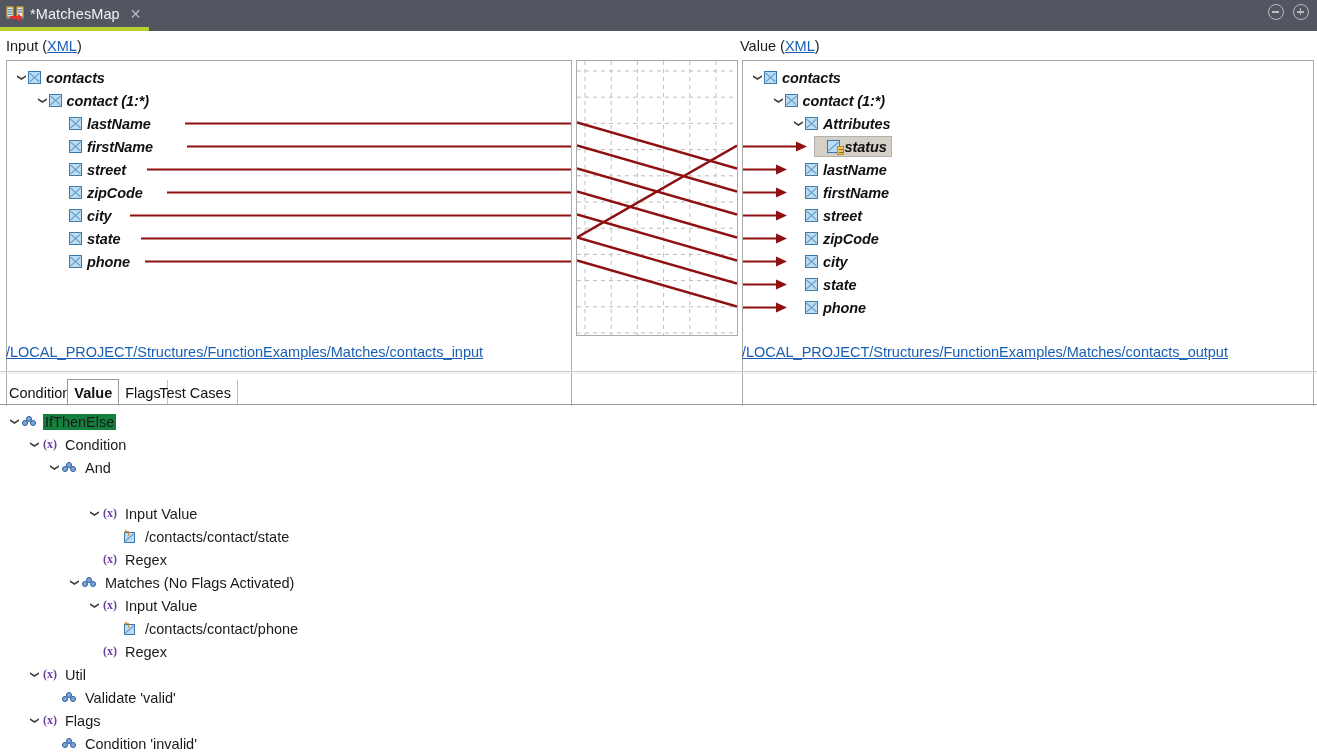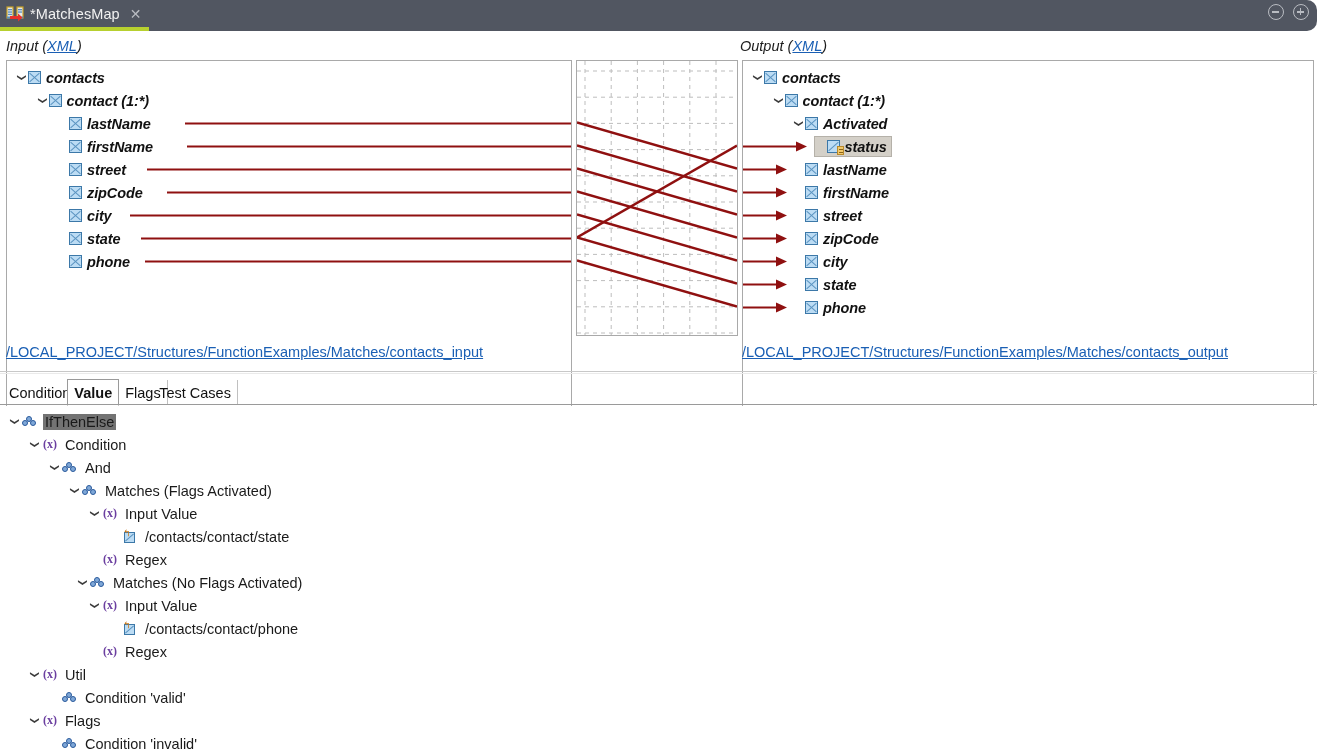--- a/index.html
+++ b/index.html
@@ -7,21 +7,20 @@
     margin: 0; padding: 0;
     width: 1317px; height: 752px;
     background: #ffffff;
     font-family: "Liberation Sans", sans-serif;
     overflow: hidden;
   }
   
   #titlebar {
     position: absolute; left: 0; top: 0; width: 1317px; height: 31px;
     background: #515661;
-    border-radius: 10px;
   }
   #tab-active {
     position: absolute; left: 0; top: 0; height: 31px;
     display: flex; align-items: center;
     padding: 0 8px 0 6px;
     background: #515661;
     border-bottom: 4px solid #b7d02f;
   }
   #tab-icon { width: 18px; height: 18px; position: relative; margin-right: 6px; flex: none; }
   #tab-title {
@@ -42,21 +41,21 @@
   }
   .winbtn.plus::after {
     content: ""; position: absolute; background: #b9bcc2;
     left: 5.7px; top: 3.3px; width: 1.6px; height: 7px;
   }
   #btn-min { right: 33px; }
   #btn-max { right: 8px; }
 
   
   .panel-label {
-    position: absolute; top: 38px; font-size: 14.5px; color: #1b1b1b; font-style: italic;
+    position: absolute; top: 38px; font-size: 14.5px; color: #1b1b1b;
   }
   .panel-label a {
     color: #1a5fb4; text-decoration: underline; cursor: pointer;
   }
   #label-input { left: 6px; }
   #label-output { left: 740px; }
 
   
   .tree-panel {
     position: absolute; top: 60px; height: 360px;
@@ -167,21 +166,21 @@
     white-space: nowrap; font-size: 14.5px; color: #1a1a1a;
   }
   .btwist {
     width: 14px; height: 23px; display: inline-flex; align-items: center;
     justify-content: center; color: #3b3b3b; font-size: 9px; flex: none;
     font-family: "DejaVu Sans", sans-serif;
   }
   .btwist.empty { visibility: hidden; }
   .bicon { width: 16px; height: 14px; flex: none; margin-right: 5px; position: relative; }
   .blabel { font-size: 14.5px; color: #1a1a1a; padding: 0 2px; }
-  .brow.sel .blabel { background: #737373; }
+  .brow.sel .blabel { background: #15803d; }
 
   
   .ico-fn { }
   .ico-fn span {
     position: absolute; width: 6px; height: 6px; border: 1.6px solid #2a5a9c;
     border-radius: 50%; background: #7fa8d8;
   }
   .ico-fn span:nth-child(1) { left: 0px;  top: 5px; }
   .ico-fn span:nth-child(2) { left: 4px;  top: 1px; }
   .ico-fn span:nth-child(3) { left: 8px;  top: 5px; }
@@ -228,21 +227,21 @@
     </span>
     <span id="tab-title">*MatchesMap</span>
     <span id="tab-close">✕</span>
   </div>
   <div class="winbtn" id="btn-min"></div>
   <div class="winbtn plus" id="btn-max"></div>
 </div>
 
 <div class="panel-label" id="label-input"><span>Input (</span><a>XML</a><span>)</span></div>
 
-<div class="panel-label" id="label-output"><span>Output (</span><a>XML</a><span>)</span></div>
+<div class="panel-label" id="label-output"><span>Value (</span><a>XML</a><span>)</span></div>
 
 <div class="tree-panel" id="panel-input">
   <div id="input-rows">
       <div class="trow" style="top: 5px; left: 9px;">
         <span class="twist" style="transform: rotate(90deg);">❯</span>
         <span class="nicon ico-elem"></span>
         <span class="nlabel">contacts</span>
       </div>
       <div class="trow" style="top: 28px; left: 29.5px;">
         <span class="twist" style="transform: rotate(90deg);">❯</span>
@@ -334,21 +333,21 @@
         <span class="nlabel">contacts</span>
       </div>
       <div class="trow" style="top: 28px; left: 29.5px;">
         <span class="twist" style="transform: rotate(90deg);">❯</span>
         <span class="nicon ico-elem"></span>
         <span class="nlabel">contact (1:*)</span>
       </div>
       <div class="trow" style="top: 51px; left: 50px;">
         <span class="twist" style="transform: rotate(90deg);">❯</span>
         <span class="nicon ico-elem"></span>
-        <span class="nlabel">Activated</span>
+        <span class="nlabel">Attributes</span>
       </div>
       <div class="trow sel" style="top: 75px; left: 70.5px; position: absolute; z-index: 1; background: rgb(212, 208, 200); border: 1px solid rgb(181, 177, 169); padding-right: 4px; height: 21px;">
         <span class="twist empty" style="transform: rotate(90deg);">❯</span>
         <span class="nicon ico-attr">
           <i class="bars"></i>
         </span>
         <span class="nlabel">status</span>
       </div>
       <div class="trow" style="top: 97px; left: 50px;">
         <span class="twist empty" style="transform: rotate(90deg);">❯</span>
@@ -445,48 +444,39 @@
     </div>
     <div class="brow" style="top: 50px; left: 48px;">
       <span class="btwist" style="transform: rotate(90deg);">❯</span>
       <span class="bicon ico-fn">
         <span></span>
         <span></span>
         <span></span>
       </span>
       <span class="blabel">And</span>
     </div>
-    <div class="brow" style="top: 73px; left: 68px;">
-      <span class="btwist" style="transform: rotate(90deg);">❯</span>
-      <span class="bicon ico-fn">
-        <span></span>
-        <span></span>
-        <span></span>
-      </span>
-      <span class="blabel">Matches (Flags Activated)</span>
-    </div>
     <div class="brow" style="top: 96px; left: 88px;">
       <span class="btwist" style="transform: rotate(90deg);">❯</span>
       <span class="bicon ico-x">(x)</span>
       <span class="blabel">Input Value</span>
     </div>
     <div class="brow" style="top: 119px; left: 108px;">
       <span class="btwist empty" style="transform: rotate(90deg);">❯</span>
       <span class="bicon ico-xpath">
         <i class="sq"></i>
         <i class="arw">↰</i>
       </span>
       <span class="blabel">/contacts/contact/state</span>
     </div>
     <div class="brow" style="top: 142px; left: 88px;">
       <span class="btwist empty" style="transform: rotate(90deg);">❯</span>
       <span class="bicon ico-x">(x)</span>
       <span class="blabel">Regex</span>
     </div>
-    <div class="brow" style="top: 165px; left: 76px;">
+    <div class="brow" style="top: 165px; left: 68px;">
       <span class="btwist" style="transform: rotate(90deg);">❯</span>
       <span class="bicon ico-fn">
         <span></span>
         <span></span>
         <span></span>
       </span>
       <span class="blabel">Matches (No Flags Activated)</span>
     </div>
     <div class="brow" style="top: 188px; left: 88px;">
       <span class="btwist" style="transform: rotate(90deg);">❯</span>
@@ -511,21 +501,21 @@
       <span class="bicon ico-x">(x)</span>
       <span class="blabel">Util</span>
     </div>
     <div class="brow" style="top: 280px; left: 48px;">
       <span class="btwist empty" style="transform: rotate(90deg);">❯</span>
       <span class="bicon ico-fn">
         <span></span>
         <span></span>
         <span></span>
       </span>
-      <span class="blabel">Condition 'valid'</span>
+      <span class="blabel">Validate 'valid'</span>
     </div>
     <div class="brow" style="top: 303px; left: 28px;">
       <span class="btwist" style="transform: rotate(90deg);">❯</span>
       <span class="bicon ico-x">(x)</span>
       <span class="blabel">Flags</span>
     </div>
     <div class="brow" style="top: 326px; left: 48px;">
       <span class="btwist empty" style="transform: rotate(90deg);">❯</span>
       <span class="bicon ico-fn">
         <span></span>

